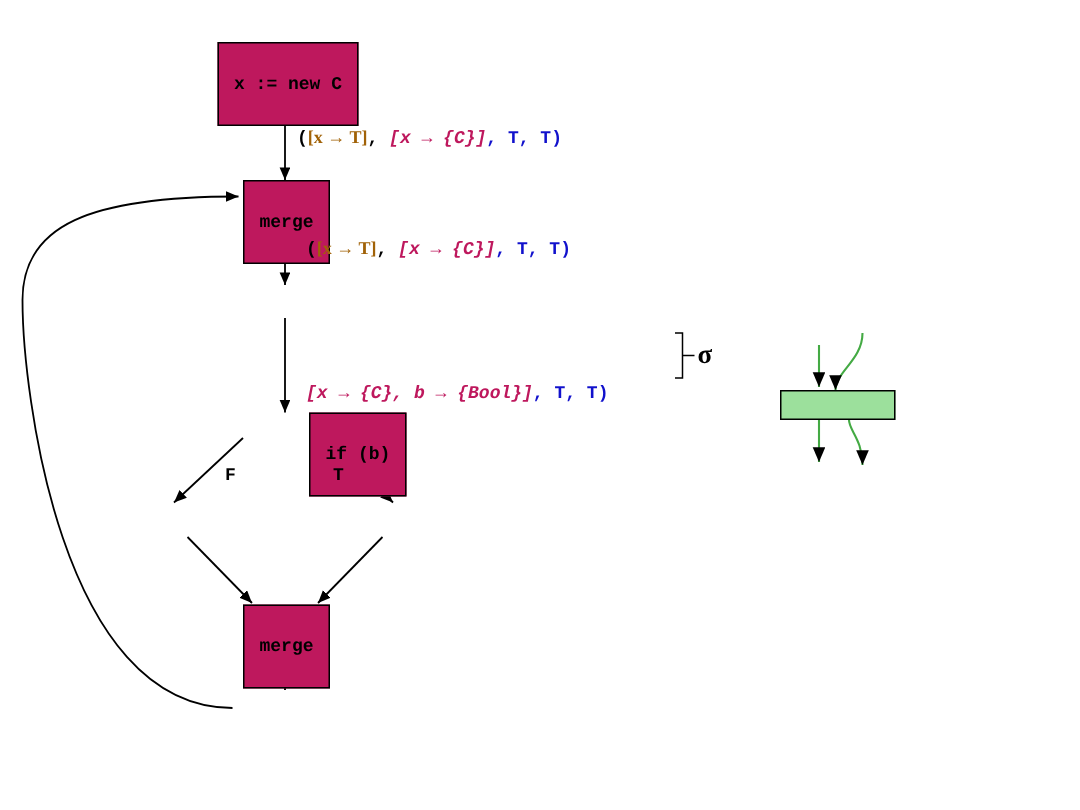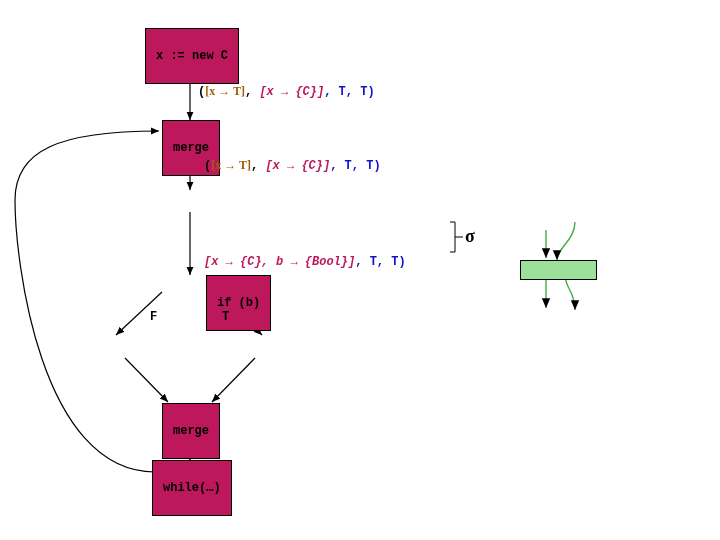--- a/index.html
+++ b/index.html
@@ -81,21 +81,20 @@
     <line x1="546" y1="230" x2="546" y2="258" stroke="#4a4" stroke-width="1.4" marker-end="url(#ah)"></line>
     <path d="M 575 222 C 575 240, 557 248, 557 260" fill="none" stroke="#4a4" stroke-width="1.4" marker-end="url(#ah)"></path>
     <line x1="546" y1="280" x2="546" y2="308" stroke="#4a4" stroke-width="1.4" marker-end="url(#ah)"></line>
     <path d="M 566 280 C 566 287, 575 293, 575 310" fill="none" stroke="#4a4" stroke-width="1.4" marker-end="url(#ah)"></path>
   </svg>
 
   <div class="node" style="left:145px; top:28px;">x := new C</div>
   <div class="node" style="left:162px; top:120px;">merge</div>
   <div class="node" style="left:158px; top:275px;margin-left:48px;">if (b)</div>
   <div class="node" style="left:162px; top:403px;">merge</div>
-  <div class="node" style="left:152px; top:460px;">while(…)</div>
 
   <div class="label" style="left:150px; top:310px;">F</div>
   <div class="label" style="left:222px; top:310px;">T</div>
 
   <div class="label" style="left:198px; top:84px;">
     <span>(</span><span class="red"><span>[x → </span><span>T</span><span>]</span></span><span>, </span><span class="grn">[x → {C}]</span><span class="blu">, T, T)</span>
   </div>
 
   <div class="label" style="left:204px; top:158px;">
     <span>(</span><span class="red"><span>[x → </span><span>T</span><span>]</span></span><span>, </span><span class="grn">[x → {C}]</span><span class="blu">, T, T)</span>

